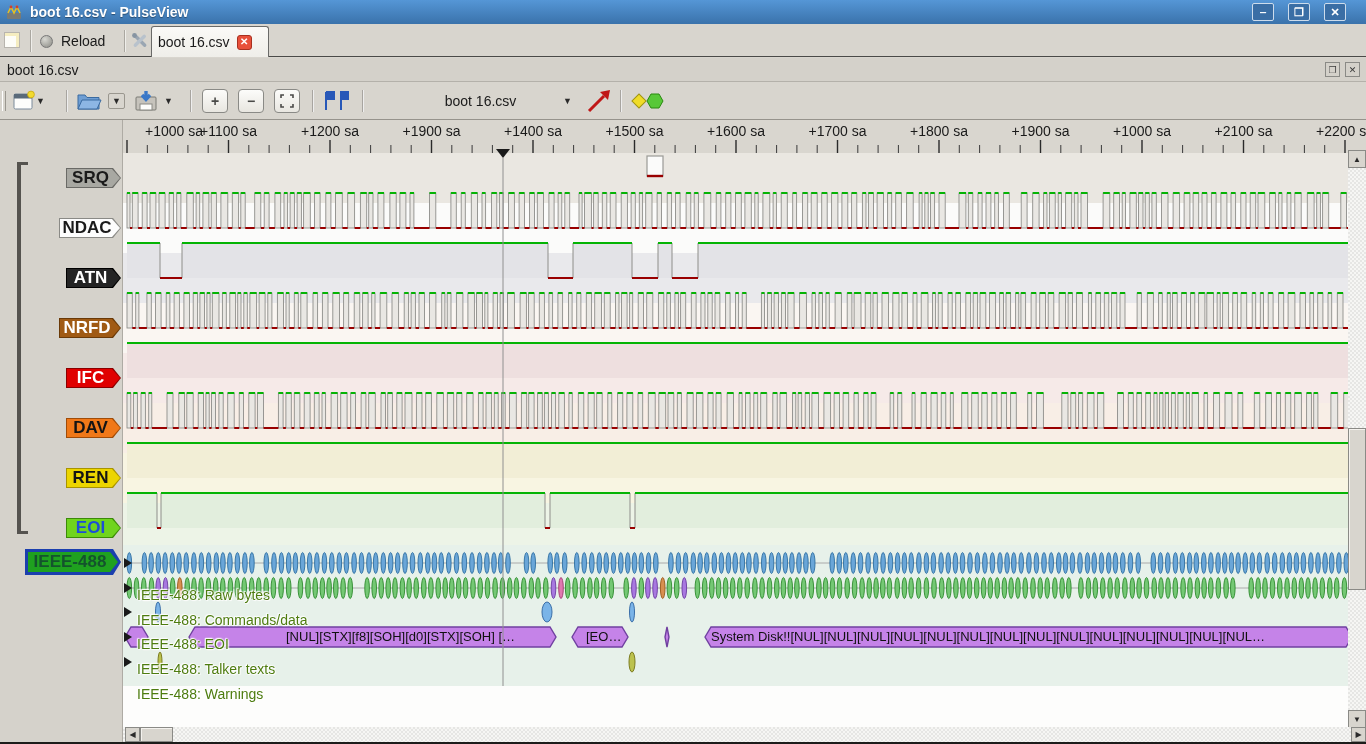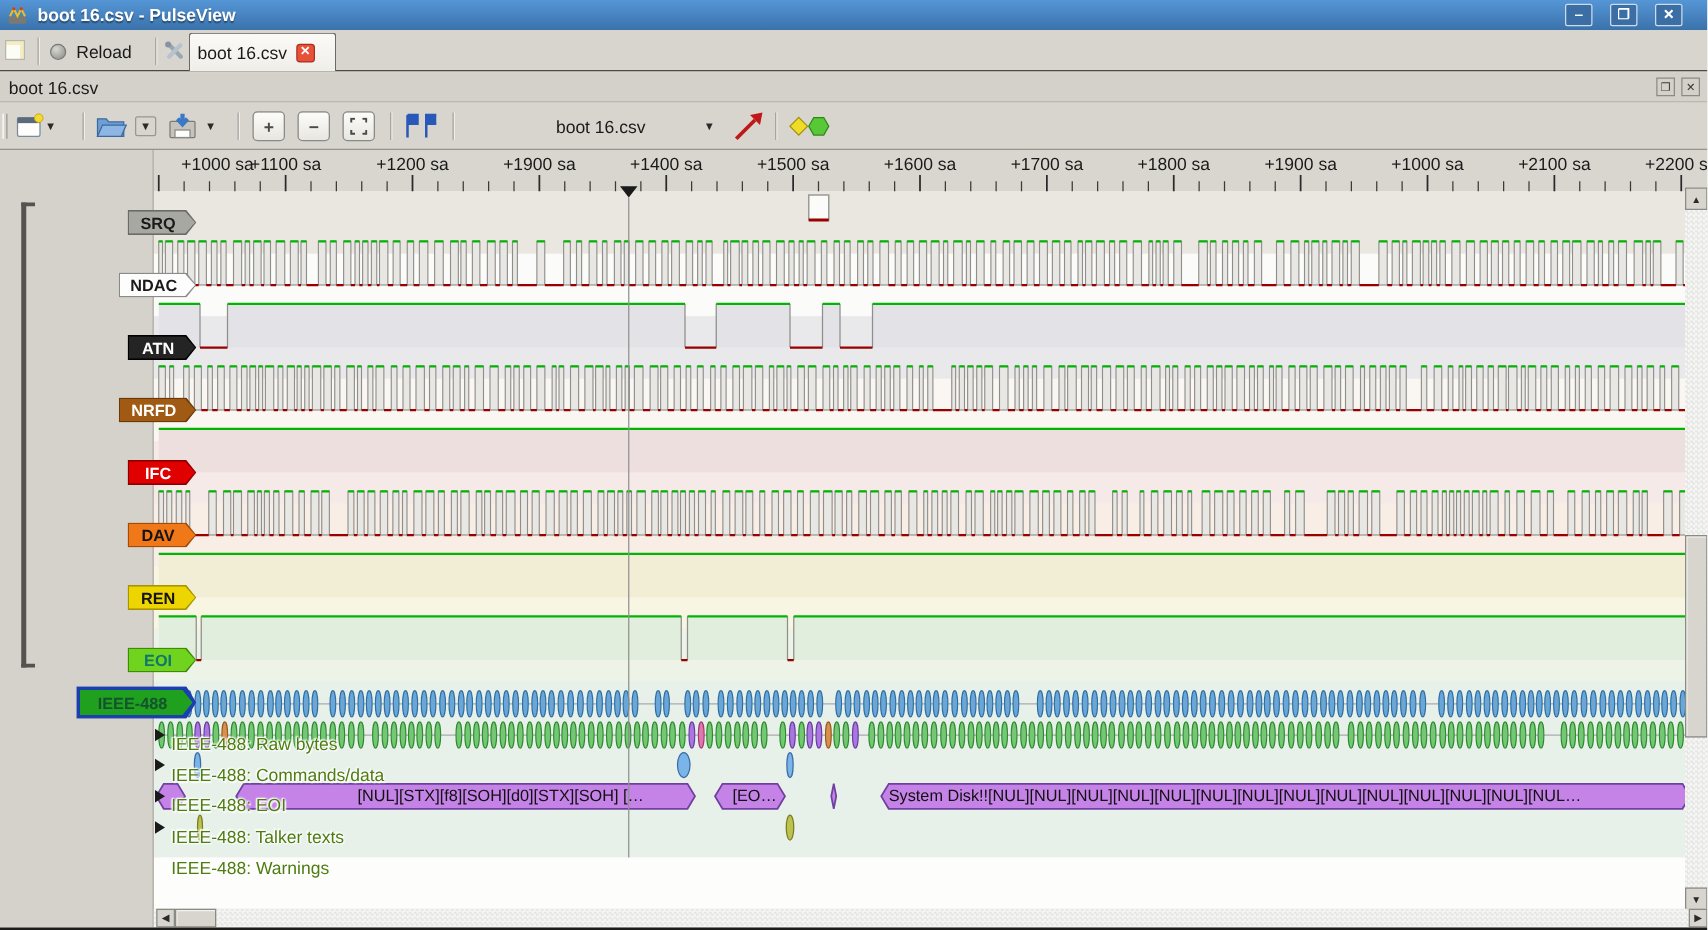--- a/index.html
+++ b/index.html
@@ -62,21 +62,21 @@
   #wavesvg { position:absolute; left:0; top:0; width:1366px; height:622px; }
   .declabel { position:absolute; font-size:14px; color:#4d7c0f; white-space:nowrap;
     text-shadow:0 0 2px #fff,0 0 2px #fff,0 0 2px #fff,1px 1px 1px #fff,-1px -1px 1px #fff;margin-top:33px; }
   .blocktext { position:absolute; font-size:13px; color:#101010; white-space:nowrap; overflow:hidden; height:18px; line-height:18px; }
 
   
   #leftpanel { position:absolute; left:0; top:0; width:123px; height:622px; background:#d5d2cb; border-right:1px solid #aeaba4; }
   #bracket { position:absolute; left:17px; top:42px; width:11px; height:372px;
     border-left:4px solid #55534f; border-top:3px solid #55534f; border-bottom:3px solid #55534f; }
   .flag { position:absolute; display:flex; align-items:center; justify-content:center;
-    font-size:13px; font-weight:bold;margin-left:36px; }
+    font-size:17px; font-weight:bold; }
   .flagshape { position:absolute; inset:0; }
   .flagtxt { position:relative; padding-right:6px; }
 
   
   .checker { background-image:conic-gradient(#e6e6e4 25%, #f6f6f4 0 50%, #e6e6e4 0 75%, #f6f6f4 0); background-size:4px 4px; }
   #vscroll { position:absolute; right:0; top:30px; width:18px; height:580px; }
   #hscroll { position:absolute; left:123px; top:607px; width:1243px; height:15px; }
   .sbtn { position:absolute; background:#d8d5ce; border:1px solid #8a8a86; color:#2a2a2a;
     display:flex; align-items:center; justify-content:center; font-size:8px; }
   .shandle { position:absolute; background:#d8d5ce; border:1px solid #8a8a86; box-shadow:inset 1px 1px 0 #f4f2ee; }
@@ -1098,21 +1098,21 @@
           <div class="flag" style="left: 66px; top: 298px; width: 55px; height: 20px; color: rgb(20, 20, 20);">
             <div class="flagshape" style="background: rgb(160, 76, 8); clip-path: polygon(0px 0px, calc(100% - 8px) 0px, 100% 50%, calc(100% - 8px) 100%, 0px 100%);"></div>
             <div class="flagshape" style="inset: 1px; background: rgb(240, 120, 24); clip-path: polygon(0px 0px, calc(100% - 8px) 0px, 100% 50%, calc(100% - 8px) 100%, 0px 100%);"></div>
             <span class="flagtxt">DAV</span>
           </div>
           <div class="flag" style="left: 66px; top: 348px; width: 55px; height: 20px; color: rgb(20, 20, 20);">
             <div class="flagshape" style="background: rgb(168, 148, 0); clip-path: polygon(0px 0px, calc(100% - 8px) 0px, 100% 50%, calc(100% - 8px) 100%, 0px 100%);"></div>
             <div class="flagshape" style="inset: 1px; background: rgb(236, 213, 0); clip-path: polygon(0px 0px, calc(100% - 8px) 0px, 100% 50%, calc(100% - 8px) 100%, 0px 100%);"></div>
             <span class="flagtxt">REN</span>
           </div>
-          <div class="flag" style="left: 66px; top: 398px; width: 55px; height: 20px; color: #0f766e;">
+          <div class="flag" style="left: 66px; top: 398px; width: 55px; height: 20px; color: #1d4ed8;">
             <div class="flagshape" style="background: rgb(60, 138, 8); clip-path: polygon(0px 0px, calc(100% - 8px) 0px, 100% 50%, calc(100% - 8px) 100%, 0px 100%);"></div>
             <div class="flagshape" style="inset: 1px; background: rgb(112, 212, 30); clip-path: polygon(0px 0px, calc(100% - 8px) 0px, 100% 50%, calc(100% - 8px) 100%, 0px 100%);"></div>
             <span class="flagtxt">EOI</span>
           </div>
           <div class="flag" style="left: 25px; top: 429px; width: 96px; height: 26px; color: #14532d; justify-content: center;">
             <div class="flagshape" style="background: rgb(27, 63, 174); clip-path: polygon(0px 0px, calc(100% - 8px) 0px, 100% 50%, calc(100% - 8px) 100%, 0px 100%);"></div>
             <div class="flagshape" style="inset: 3px; background: rgb(31, 161, 31); clip-path: polygon(0px 0px, calc(100% - 8px) 0px, 100% 50%, calc(100% - 8px) 100%, 0px 100%);"></div>
             <span class="flagtxt">IEEE-488</span>
           </div>
         </div>

